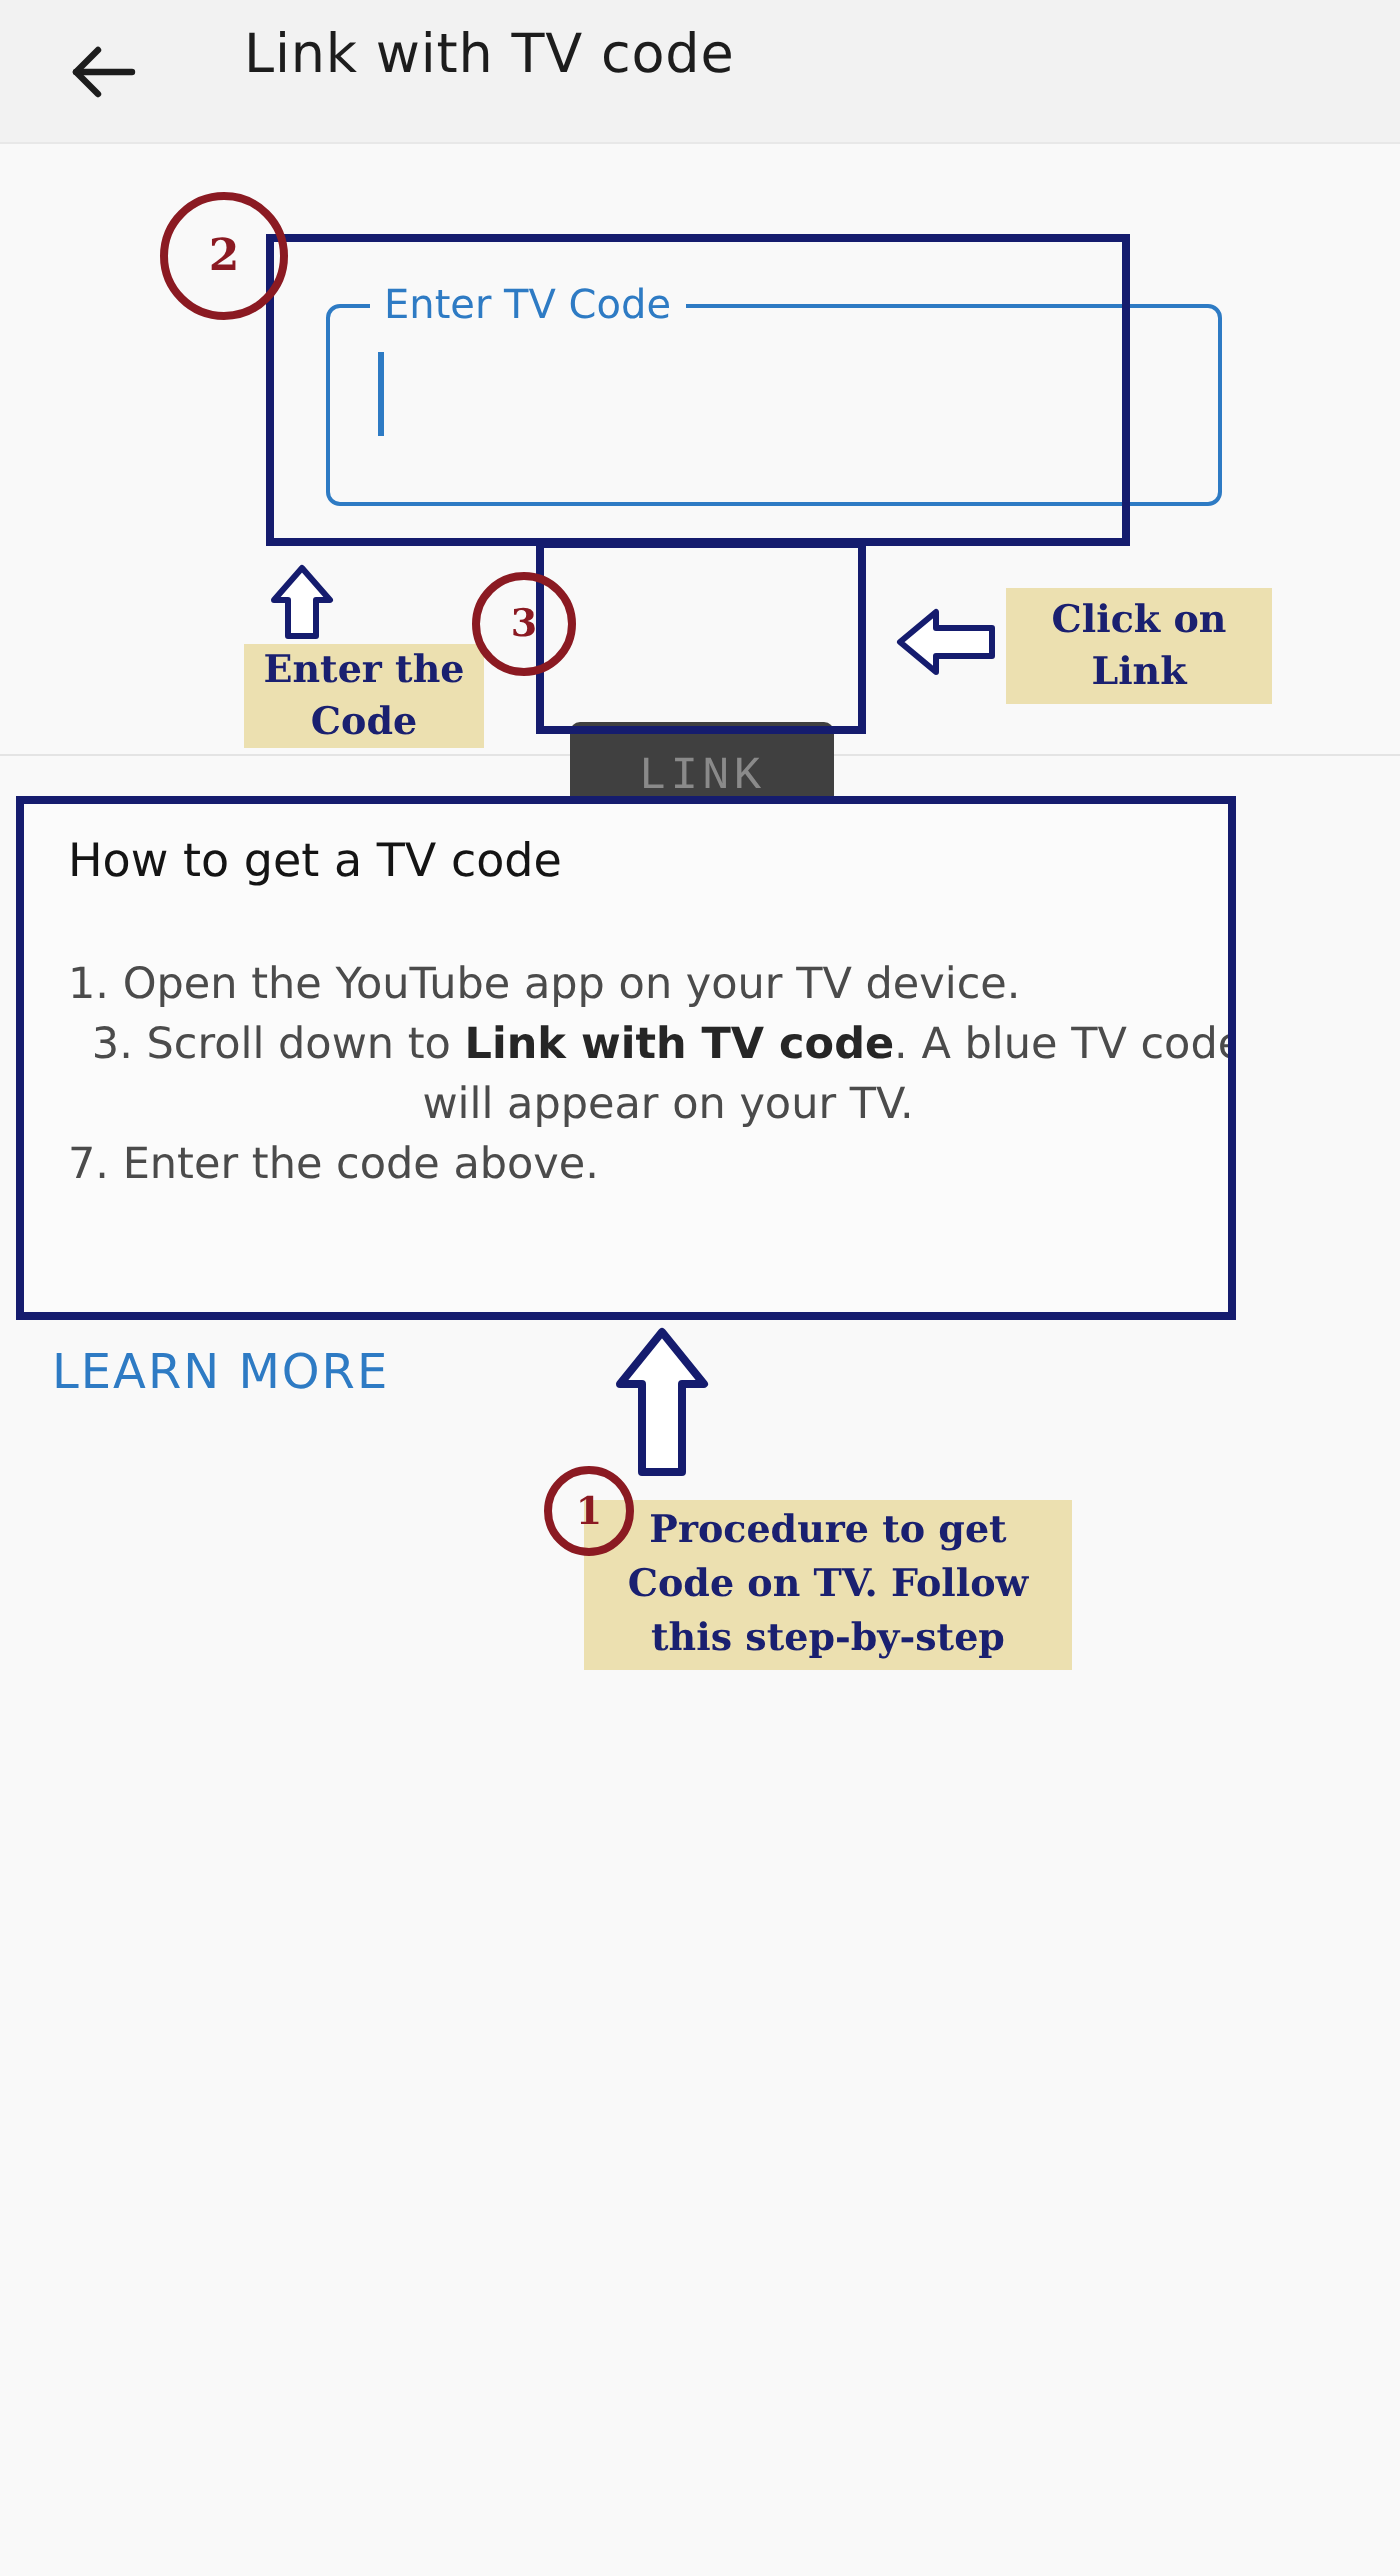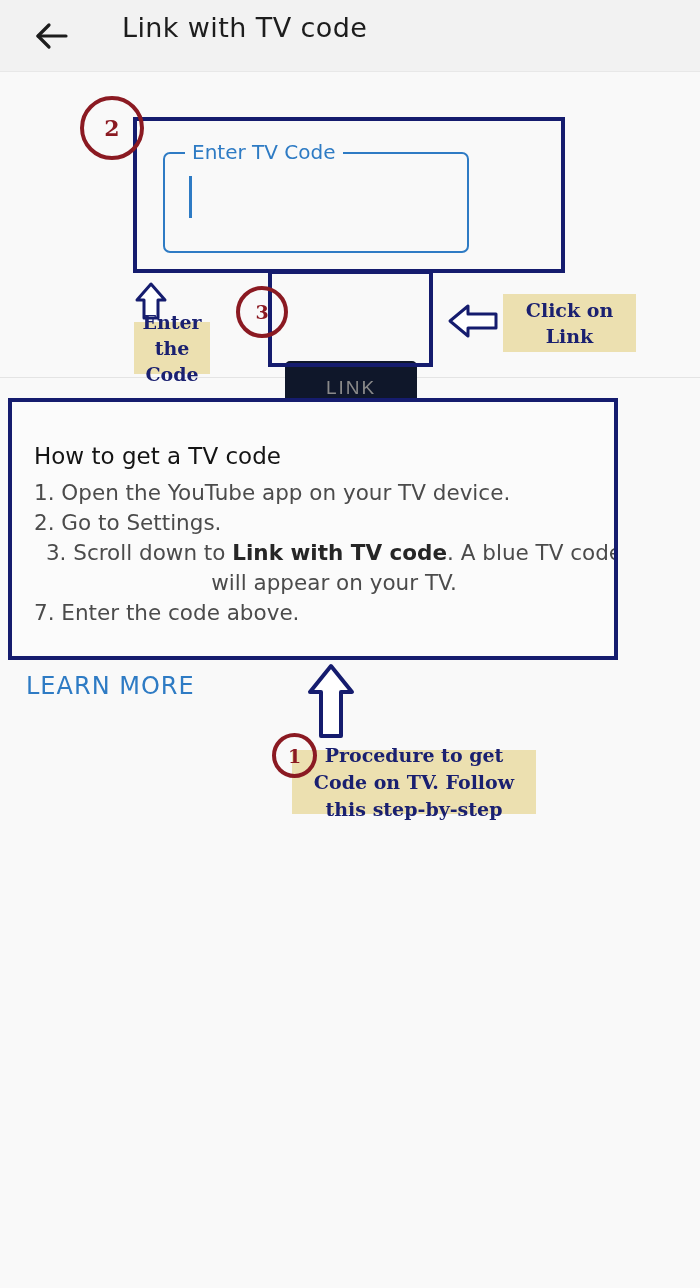--- a/index.html
+++ b/index.html
@@ -44,21 +44,21 @@
     position: absolute;
     left: 0; top: 72px;
     width: 700px; height: 306px;
     background: #f9f9f9;
     border-bottom: 1px solid #e4e4e4;
   }
 
   .tv-field {
     position: absolute;
     left: 163px; top: 80px;
-    width: 306px; height: 101px;
+    width: 448px; height: 101px;
     border: 2px solid #2e7bc4;
     border-radius: 7px;
     background: transparent;
   }
   .tv-field-legend {
     position: absolute;
     left: 20px; top: -14px;
     padding: 0 7px;
     background: #f9f9f9;
     color: #2e7bc4;
@@ -81,47 +81,46 @@
     border: none;
     outline: none;
     width: 320px;
     font-family: "DejaVu Sans", sans-serif;
   }
 
   .link-button {
     position: absolute;
     left: 285px; top: 289px;
     width: 132px; height: 53px;
-    background: #0f172a;
+    background: #404040;
     border: none;
     border-radius: 5px;
     color: #8a8a8a;
-    font-size: 19px;
+    font-size: 23px;
     letter-spacing: 2px;
-    font-family: Liberation Sans, sans-serif;
+    font-family: Liberation Mono, monospace;
     display: flex; align-items: center; justify-content: center;
   }
 
   
   .instructions {
     position: absolute;
     left: 8px; top: 398px;
     width: 610px; height: 262px;
     background: #fbfbfb;
     border: 4px solid #151c6e;
     overflow: hidden;
   }
   .instr-title {
     position: absolute;
     left: 22px; top: 16px;
     font-size: 23px;
     color: #141414;
     font-family: "DejaVu Sans", sans-serif;
     white-space: nowrap;
-    margin-top: 25px;
   }
   .instr-steps {
     position: absolute;
     left: 22px; top: 76px;
     width: 600px;
     font-size: 21.5px;
     line-height: 30px;
     color: #4b4b4b;
     font-family: "DejaVu Sans", sans-serif;
   }
@@ -154,23 +153,23 @@
     font-family: "DejaVu Serif", serif;
     font-weight: bold;
     font-size: 19px;
     line-height: 26px;
     text-align: center;
     display: flex;
     align-items: center;
     justify-content: center;
     padding: 4px 8px;
   }
-  #callout-enter-code { left: 134px; top: 322px; width: 76px; height: 52px; }
+  #callout-enter-code { left: 122px; top: 322px; width: 120px; height: 52px; }
   #callout-click-link { left: 503px; top: 294px; width: 133px; height: 58px; }
-  #callout-procedure  { left: 292px; top: 750px; width: 244px; height: 64px; line-height: 27px; font-size: 19px; }
+  #callout-procedure  { left: 292px; top: 750px; width: 244px; height: 85px; line-height: 27px; font-size: 19px; }
 
   .marker {
     position: absolute;
     border: 4px solid #8b1a22;
     border-radius: 50%;
     color: #8b1a22;
     font-family: "DejaVu Serif", serif;
     font-weight: bold;
     display: flex;
     align-items: center;
@@ -209,21 +208,20 @@
     <input class="tv-input-value" type="text" placeholder="" style="">
   </div>
 
   <div class="link-button">LINK</div>
 </div>
 
 <div class="instructions">
   <div class="instr-title">How to get a TV code</div>
   <div class="instr-steps">
     <div class="step">1. Open the YouTube app on your TV device.</div>
-    <div class="step">2. Go to Settings.</div>
     <div class="step wrap"><span>3. Scroll down to </span><b>Link with TV code</b><span>. A blue TV code will appear on your TV.</span></div>
     <div class="step">7. Enter the code above.</div>
   </div>
 </div>
 
 <div class="learn-more">LEARN MORE</div>
 
 <div class="anno-box" id="anno-box-field"></div>
 <div class="anno-box" id="anno-box-link"></div>
 

